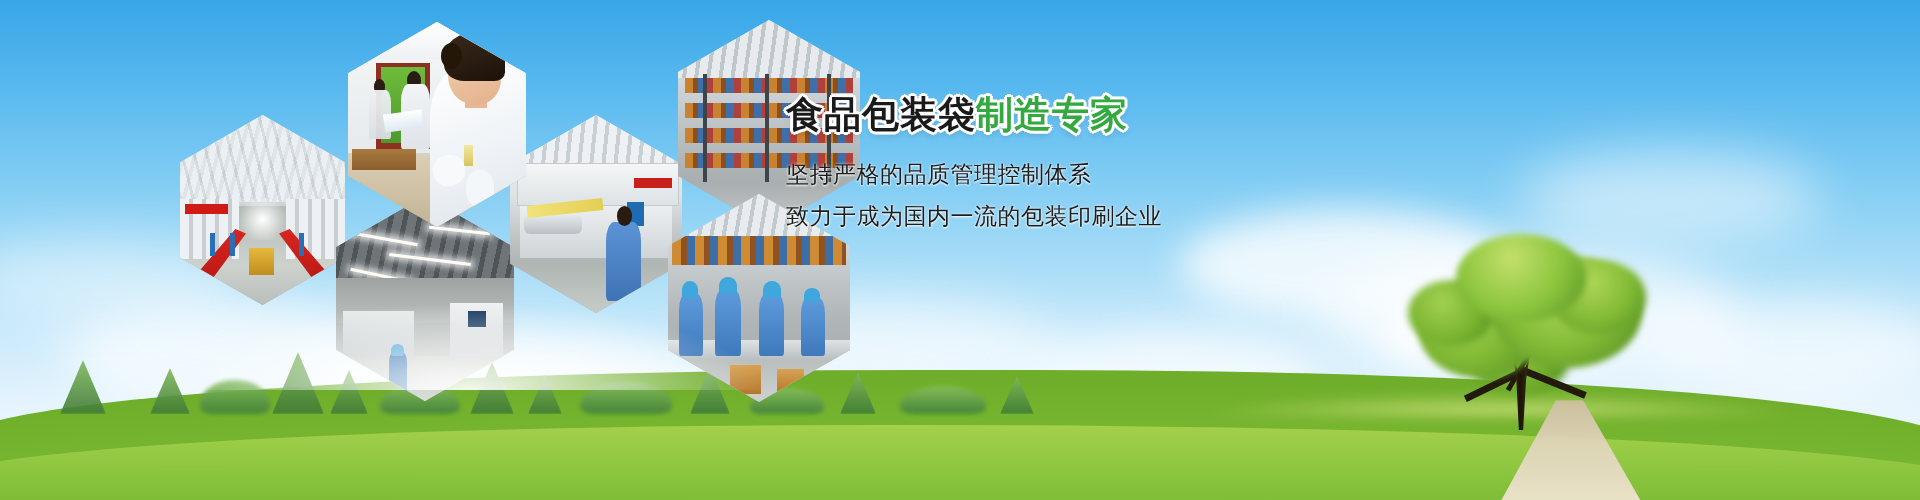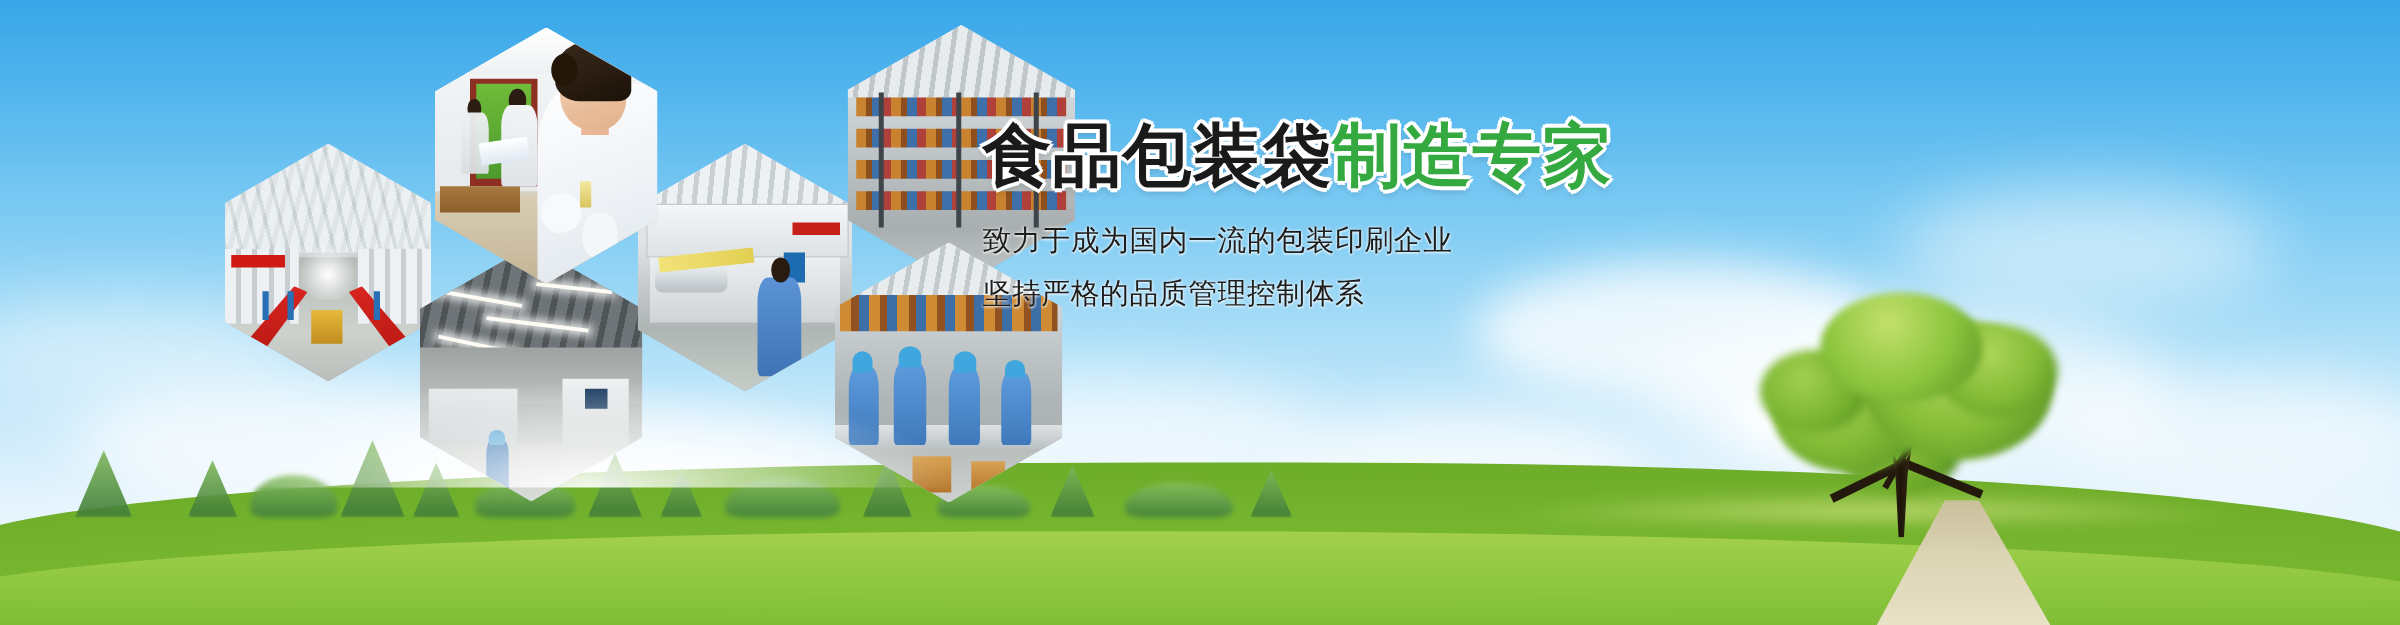--- a/index.html
+++ b/index.html
@@ -243,21 +243,21 @@
   .hexwrap::after{
     content:""; position:absolute; left:-20px; right:-20px; bottom:-30px; height:120px;
     background:radial-gradient(60% 100% at 50% 100%, rgba(255,255,255,.92) 0%, rgba(255,255,255,0) 72%);
     pointer-events:none;
   }
 
   
   .textblock{ position:absolute; left:786px; top:96px; width:740px; }
 
   .headline{
-    font-size:55px; line-height:1.05; font-weight:bold; white-space:nowrap;
+    font-size:37px; line-height:1.05; font-weight:bold; white-space:nowrap;
     letter-spacing:1px;
     font-family:"DejaVu Sans","Liberation Sans",sans-serif;
   }
   .headline .dark{
     color:#1a1a1a;
     text-shadow:
       -2px -2px 0 #fff, 2px -2px 0 #fff, -2px 2px 0 #fff, 2px 2px 0 #fff,
       -3px 0 0 #fff, 3px 0 0 #fff, 0 -3px 0 #fff, 0 3px 0 #fff,
       0 4px 6px rgba(0,0,0,.18);
   }
@@ -440,18 +440,18 @@
     </div>
 
   </div>
 
   <div class="textblock">
     <div class="headline">
       <span class="dark">食品包装袋</span><span class="green">制造专家</span>
     </div>
 
     <div class="sublist">
+      <div class="subline">坚持严格的品质管理控制体系</div>
       <div class="subline">致力于成为国内一流的包装印刷企业</div>
-      <div class="subline">坚持严格的品质管理控制体系</div>
     </div>
   </div>
 
 </div>
 
 </body></html>

